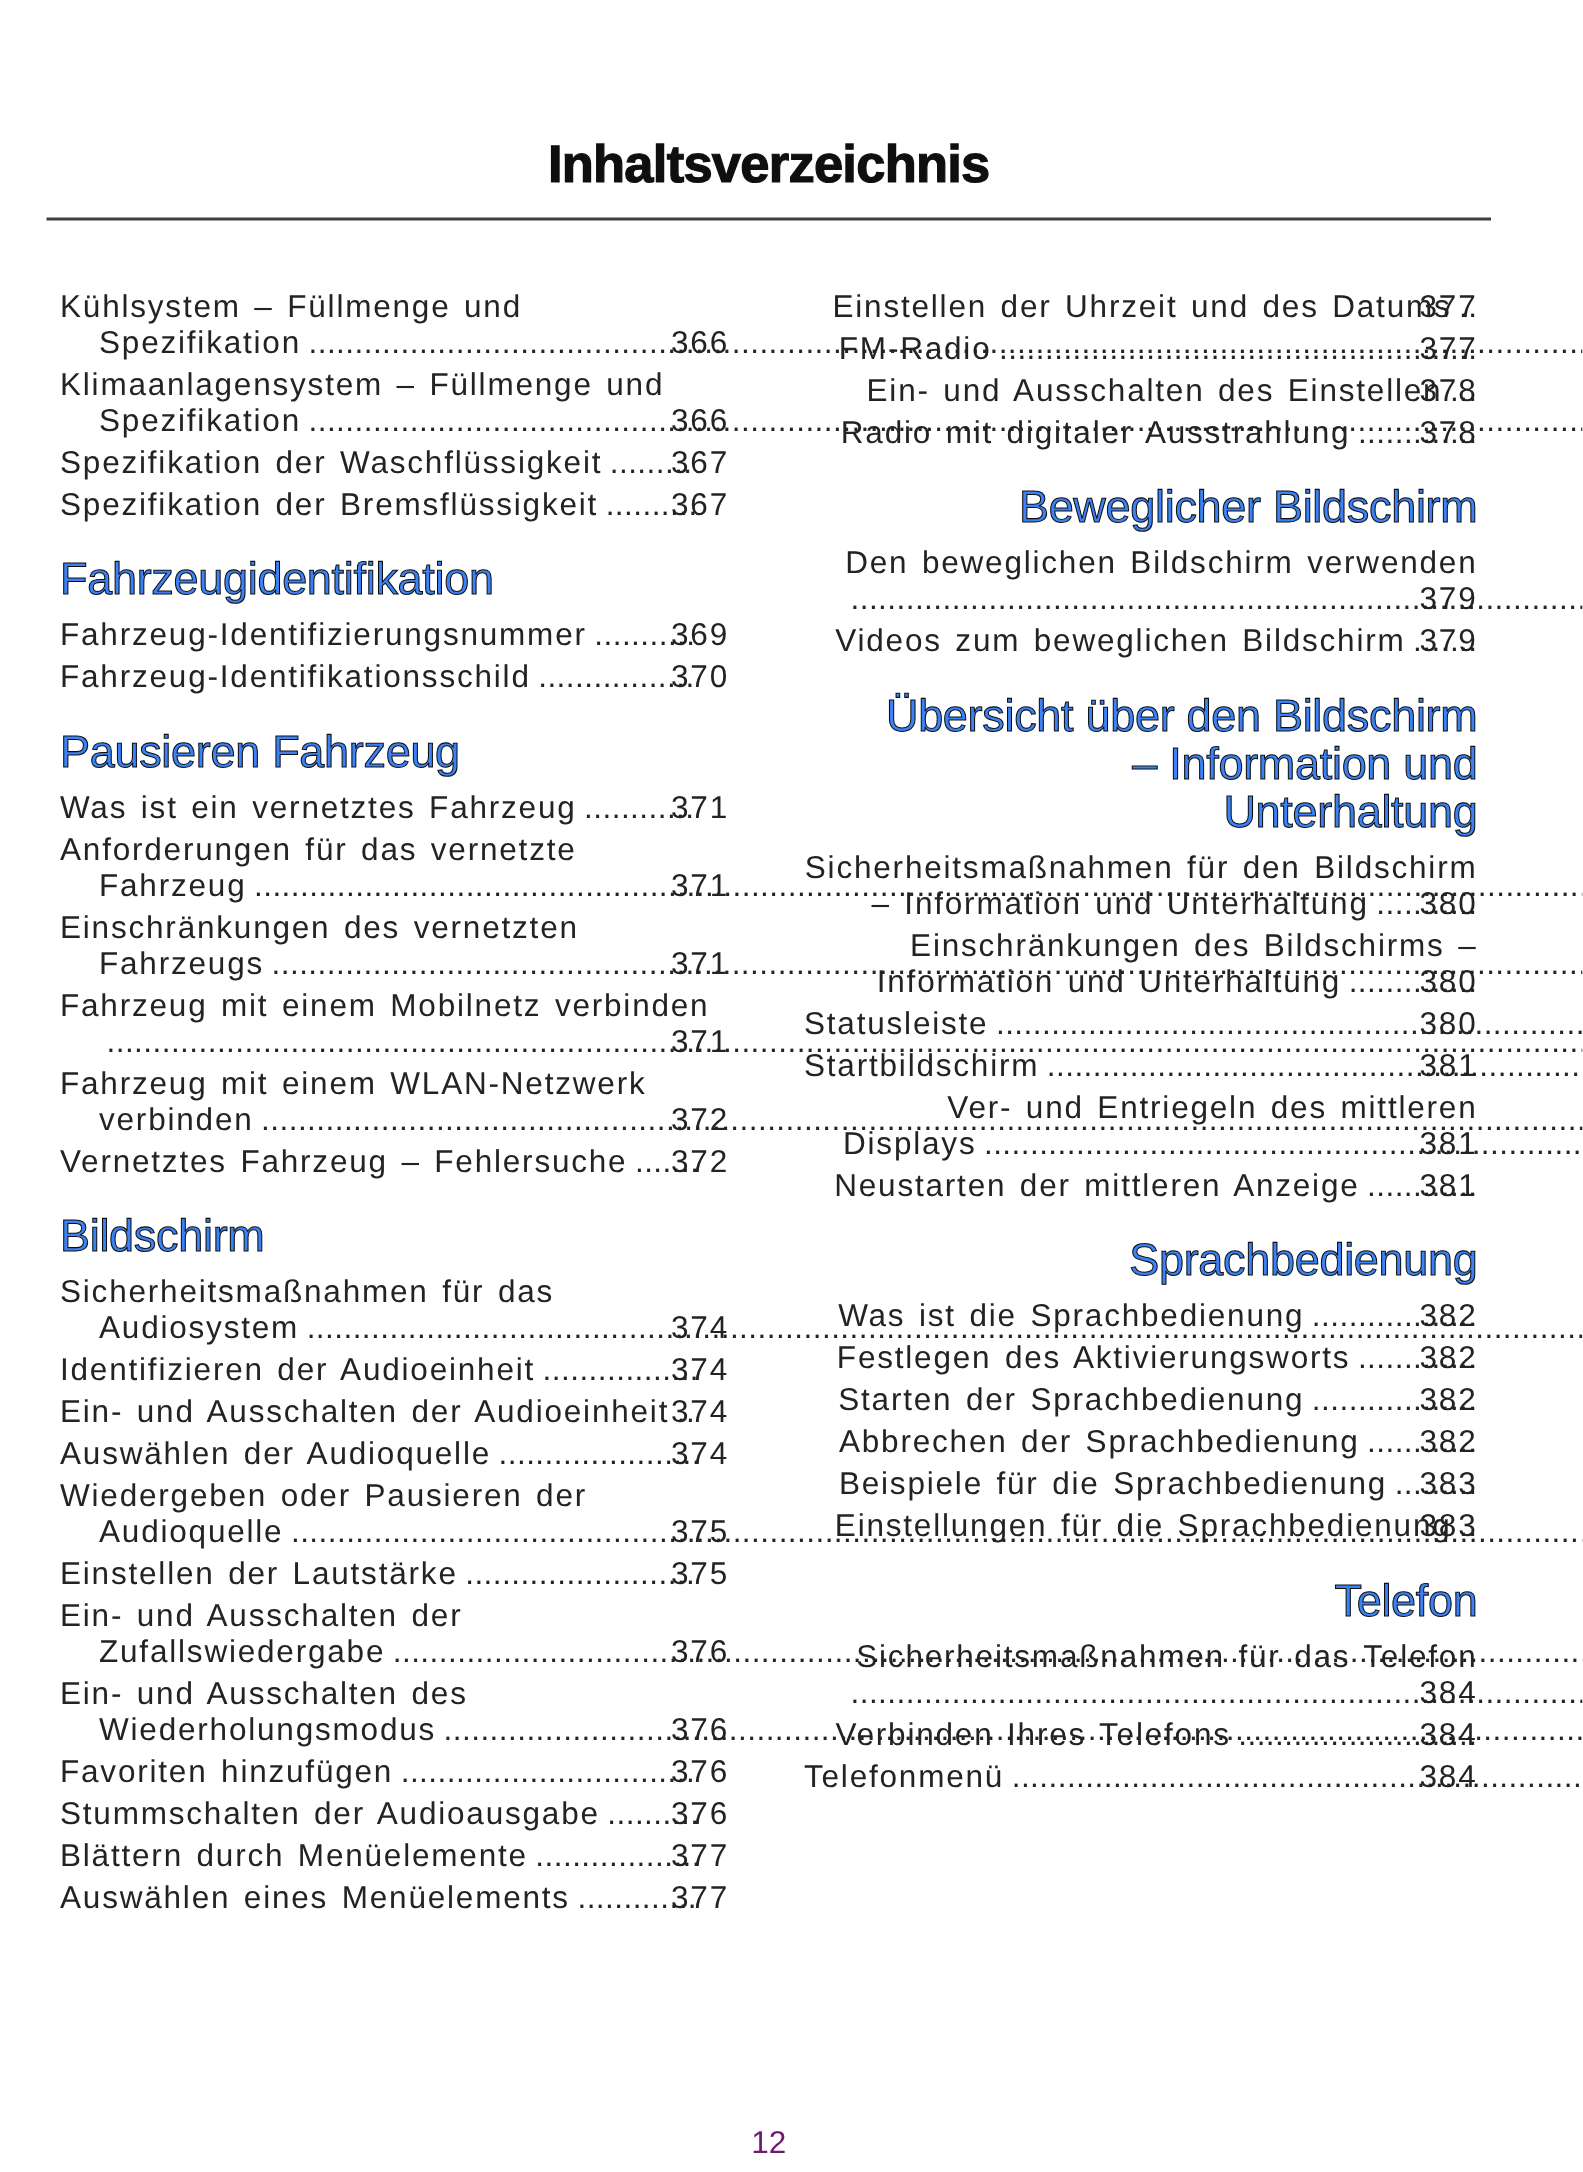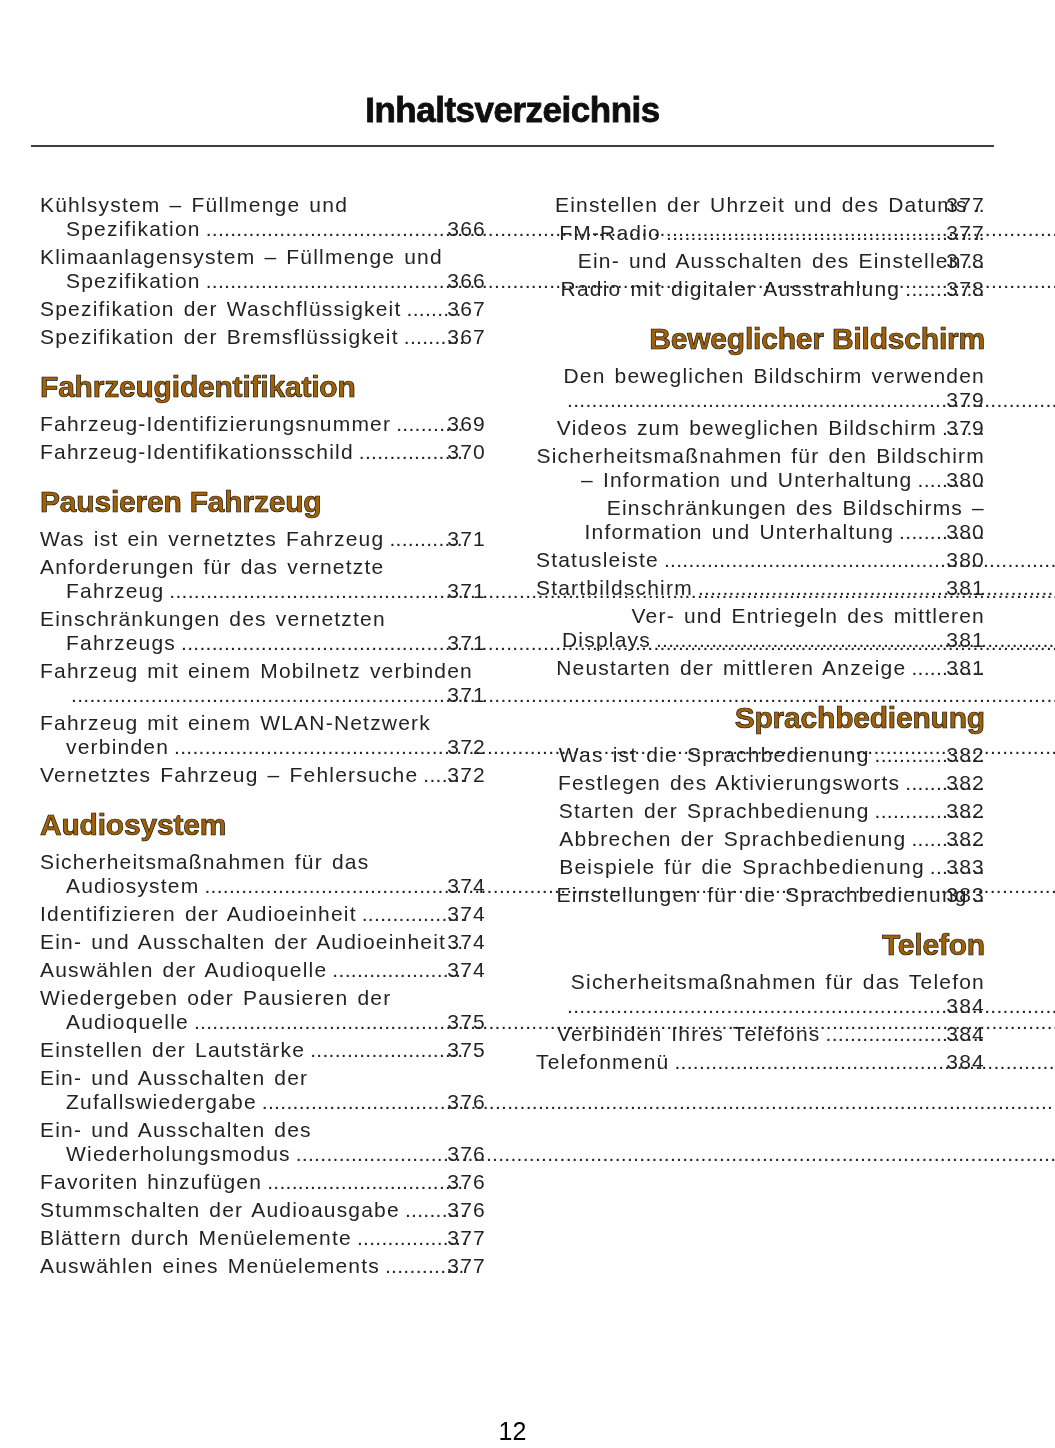--- a/index.html
+++ b/index.html
@@ -13,34 +13,34 @@
     color:#0f0f0f; letter-spacing:-0.5px; -webkit-text-stroke:0.8px #0f0f0f;
   }
   .rule {
     position:absolute; left:31px; top:98px; width:963px; height:2px;
     background:#433c40;
   }
   .col { position:absolute; top:146px; }
   .col.left  { left:40px;  width:446px; }
   .col.right { left:536px; width:449px;text-align:right; }
   h2.sec {
-    font-size:30px; line-height:32px; font-weight:700; color:#a16207;
+    font-size:30px; line-height:32px; font-weight:400; color:#3b82f6;
     letter-spacing:-0.2px; -webkit-text-stroke:0.7px #0e0e0e;
     margin:22px 0 9px; padding-left:28px; text-indent:-28px;
   }
   p.entry {
     position:relative; margin:0 0 4px; padding-left:26px; text-indent:-26px;
     font-size:21px; line-height:24px; letter-spacing:1.2px; word-spacing:2px;
     color:#232323;
   }
   p.entry .dots { margin-left:5px; letter-spacing:0.3px; }
   p.entry .pg   { position:absolute; right:0; bottom:0; }
   .page-num {
     position:absolute; left:31px; top:1370px; width:963px; margin:0;
-    text-align:center; font-size:25px; color:#000000;
+    text-align:center; font-size:21px; color:#701a75;
   }
 </style>
 </head>
 <body>
 
 <div class="sheet">
   <h1 class="doc-title">Inhaltsverzeichnis</h1>
   <div class="rule"></div>
   <div class="col left">
       <p class="entry"><span>Kühlsystem – Füllmenge und Spezifikation</span><span class="dots">.....................................................................................................................................................................................................................................................................................</span><span class="pg">366</span></p>
@@ -50,21 +50,21 @@
       <h2 class="sec">Fahrzeugidentifikation</h2>
       <p class="entry"><span>Fahrzeug-Identifizierungsnummer</span><span class="dots">...........</span><span class="pg">369</span></p>
       <p class="entry"><span>Fahrzeug-Identifikationsschild</span><span class="dots">.................</span><span class="pg">370</span></p>
       <h2 class="sec">Pausieren Fahrzeug</h2>
       <p class="entry"><span>Was ist ein vernetztes Fahrzeug</span><span class="dots">............</span><span class="pg">371</span></p>
       <p class="entry"><span>Anforderungen für das vernetzte Fahrzeug</span><span class="dots">.....................................................................................................................................................................................................................................................................................</span><span class="pg">371</span></p>
       <p class="entry"><span>Einschränkungen des vernetzten Fahrzeugs</span><span class="dots">.....................................................................................................................................................................................................................................................................................</span><span class="pg">371</span></p>
       <p class="entry"><span>Fahrzeug mit einem Mobilnetz verbinden</span><br><span class="dots">.....................................................................................................................................................................................................................................................................................</span><span class="pg">371</span></p>
       <p class="entry"><span>Fahrzeug mit einem WLAN-Netzwerk verbinden</span><span class="dots">.....................................................................................................................................................................................................................................................................................</span><span class="pg">372</span></p>
       <p class="entry"><span>Vernetztes Fahrzeug – Fehlersuche</span><span class="dots">.......</span><span class="pg">372</span></p>
-      <h2 class="sec">Audiosystem</h2>
+      <h2 class="sec">Bildschirm</h2>
       <p class="entry"><span>Sicherheitsmaßnahmen für das Audiosystem</span><span class="dots">.....................................................................................................................................................................................................................................................................................</span><span class="pg">374</span></p>
       <p class="entry"><span>Identifizieren der Audioeinheit</span><span class="dots">.................</span><span class="pg">374</span></p>
       <p class="entry"><span>Ein- und Ausschalten der Audioeinheit</span><span class="dots">..</span><span class="pg">374</span></p>
       <p class="entry"><span>Auswählen der Audioquelle</span><span class="dots">......................</span><span class="pg">374</span></p>
       <p class="entry"><span>Wiedergeben oder Pausieren der Audioquelle</span><span class="dots">.....................................................................................................................................................................................................................................................................................</span><span class="pg">375</span></p>
       <p class="entry"><span>Einstellen der Lautstärke</span><span class="dots">.........................</span><span class="pg">375</span></p>
       <p class="entry"><span>Ein- und Ausschalten der Zufallswiedergabe</span><span class="dots">.....................................................................................................................................................................................................................................................................................</span><span class="pg">376</span></p>
       <p class="entry"><span>Ein- und Ausschalten des Wiederholungsmodus</span><span class="dots">.....................................................................................................................................................................................................................................................................................</span><span class="pg">376</span></p>
       <p class="entry"><span>Favoriten hinzufügen</span><span class="dots">................................</span><span class="pg">376</span></p>
       <p class="entry"><span>Stummschalten der Audioausgabe</span><span class="dots">..........</span><span class="pg">376</span></p>
@@ -72,20 +72,21 @@
       <p class="entry"><span>Auswählen eines Menüelements</span><span class="dots">.............</span><span class="pg">377</span></p>
     </div>
   <div class="col right">
       <p class="entry"><span>Einstellen der Uhrzeit und des Datums</span><span class="dots">..</span><span class="pg">377</span></p>
       <p class="entry"><span>FM-Radio</span><span class="dots">....................................................</span><span class="pg">377</span></p>
       <p class="entry"><span>Ein- und Ausschalten des Einstellen</span><span class="dots">...</span><span class="pg">378</span></p>
       <p class="entry"><span>Radio mit digitaler Ausstrahlung</span><span class="dots">.............</span><span class="pg">378</span></p>
       <h2 class="sec">Beweglicher Bildschirm</h2>
       <p class="entry"><span>Den beweglichen Bildschirm verwenden</span><br><span class="dots">.....................................................................................................................................................................................................................................................................................</span><span class="pg">379</span></p>
       <p class="entry"><span>Videos zum beweglichen Bildschirm</span><span class="dots">.......</span><span class="pg">379</span></p>
+      <h2 class="sec">Übersicht über den Bildschirm<br>– Information und<br>Unterhaltung</h2>
       <p class="entry"><span>Sicherheitsmaßnahmen für den Bildschirm – Information und Unterhaltung</span><span class="dots">...........</span><span class="pg">380</span></p>
       <p class="entry"><span>Einschränkungen des Bildschirms – Information und Unterhaltung</span><span class="dots">..............</span><span class="pg">380</span></p>
       <p class="entry"><span>Statusleiste</span><span class="dots">.....................................................................................................................................................................................................................................................................................</span><span class="pg">380</span></p>
       <p class="entry"><span>Startbildschirm</span><span class="dots">.....................................................................................................................................................................................................................................................................................</span><span class="pg">381</span></p>
       <p class="entry"><span>Ver- und Entriegeln des mittleren Displays</span><span class="dots">.....................................................................................................................................................................................................................................................................................</span><span class="pg">381</span></p>
       <p class="entry"><span>Neustarten der mittleren Anzeige</span><span class="dots">............</span><span class="pg">381</span></p>
       <h2 class="sec">Sprachbedienung</h2>
       <p class="entry"><span>Was ist die Sprachbedienung</span><span class="dots">..................</span><span class="pg">382</span></p>
       <p class="entry"><span>Festlegen des Aktivierungsworts</span><span class="dots">.............</span><span class="pg">382</span></p>
       <p class="entry"><span>Starten der Sprachbedienung</span><span class="dots">..................</span><span class="pg">382</span></p>

